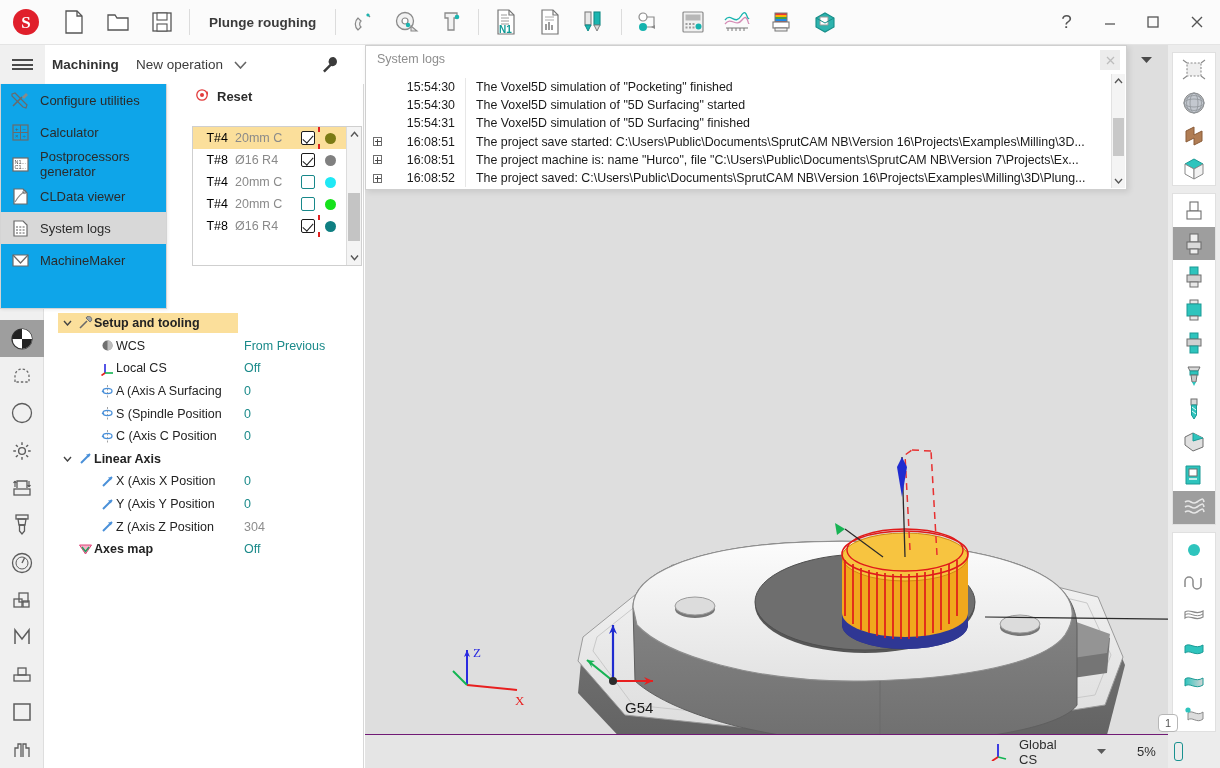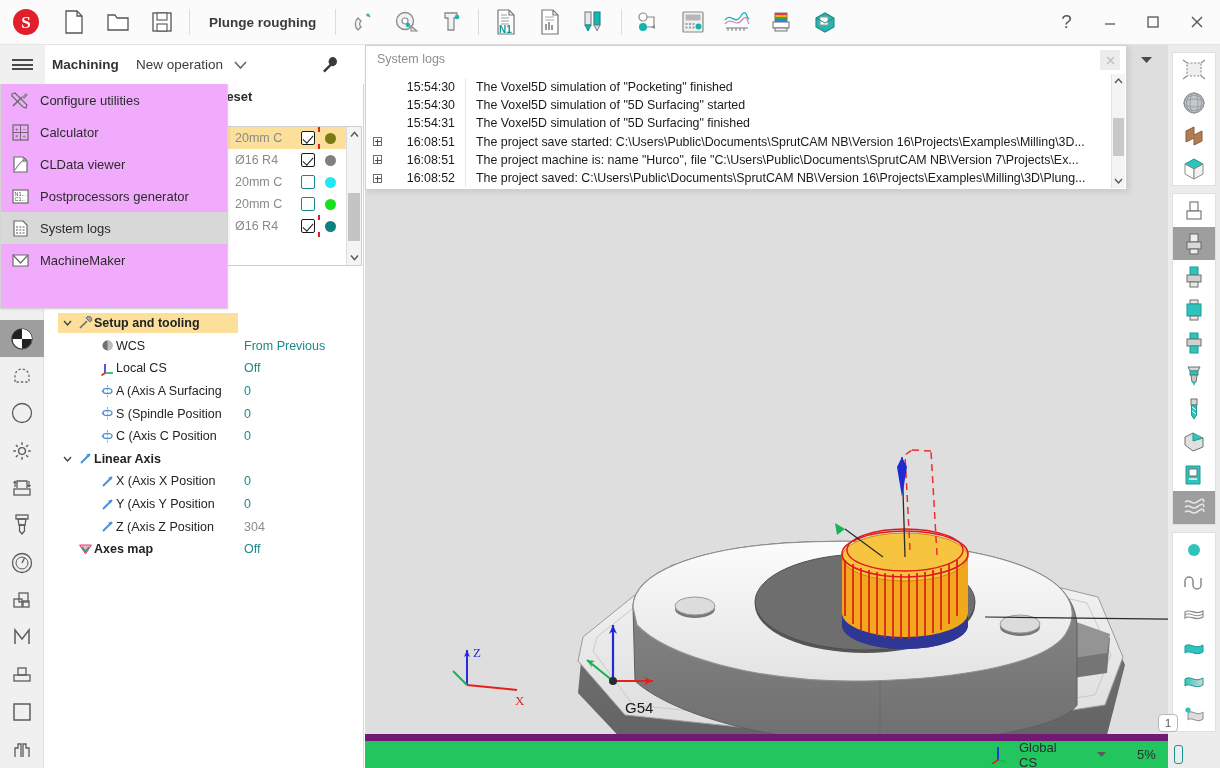--- a/index.html
+++ b/index.html
@@ -68,22 +68,22 @@
     display:flex; flex-direction:column; align-items:center;
   }
   .rail-left .ritem {
     width:44px;height:38px;display:flex;align-items:center;justify-content:center;
   }
   .rail-left .ritem.sel { background:#9e9e9e; }
   .rail-left .spacer-top { height:240px; }
 
   
   .flyout {
-    position:absolute; left:0; top:84px; width:228px; height:225px;
-    background:#f0abfc; border:1px solid #d4d4d4; border-top:none;
+    position:absolute; left:0; top:84px; width:167px; height:225px;
+    background:#0ea5e9; border:1px solid #d4d4d4; border-top:none;
     box-shadow:1px 1px 3px rgba(0,0,0,0.07);
     z-index:40;
   }
   .fly-item {
     height:32px; display:flex;align-items:center; padding-left:8px; gap:9px;
     font-size:13px; color:#2b2b2b;
   }
   .fly-item.sel { background:#d8d8d8; }
   .fly-ico { width:22px;height:22px;display:flex;align-items:center;justify-content:center;flex:none; }
 
@@ -163,21 +163,21 @@
   .lv-thumb{position:absolute;left:1px;right:1px;top:44px;height:38px;background:#c8c8c8;}
   .log-caret { position:absolute; left:1140px; top:56px; color:#4b4b4b; font-size:9px; z-index:61;}
 
   
   .viewport {
     position:absolute; left:365px; top:45px; width:803px; height:723px;
     background:#dedede; overflow:hidden;
   }
   .vp-bottom {
     position:absolute; left:365px; bottom:0; width:803px; height:34px;
-    background:#22c55e; border-top:7px solid #701a75;
+    background:#e5e5e5; border-top:1px solid #701a75;
     display:flex; align-items:center; z-index:30;
   }
   .vp-cs { display:flex;align-items:center;gap:10px; margin-left:622px;}
   .vp-cs-label{font-size:13px;color:#2d2d2d;}
   .vp-caret{margin-left:26px;color:#5a5a5a;font-size:9px;}
   .vp-zoom{margin-left:20px;font-size:13px;color:#2d2d2d;}
   .vp-bar{margin-left:8px;width:13px;height:19px;border:1.6px solid #19918f;border-radius:3px;}
   .vp-badge {
     position:absolute; right:42px; bottom:36px; z-index:31;
     width:20px;height:18px; border:1px solid #b7b7b7;border-radius:4px;background:#fff;
@@ -1015,36 +1015,36 @@
             <text x="11.5" y="8" font-size="6" fill="#5a5a5a" font-family="Liberation Sans">−</text>
             <text x="4" y="15" font-size="6" fill="#5a5a5a" font-family="Liberation Sans">×</text>
             <text x="11.5" y="15" font-size="6" fill="#5a5a5a" font-family="Liberation Sans">÷</text>
           </svg>
         </span>
         <span>Calculator</span>
       </div>
       <div class="fly-item">
         <span class="fly-ico">
           <svg width="19" height="19" viewBox="0 0 19 19">
+            <rect x="2" y="3" width="15" height="13" fill="#fff" stroke="#6a6a6a" stroke-width="1.2"></rect>
+            <text x="3.5" y="9" font-size="5.5" fill="#4a4a4a" font-family="Liberation Sans">N1...</text>
+            <text x="3.5" y="14" font-size="5.5" fill="#4a4a4a" font-family="Liberation Sans">C1...</text>
+          </svg>
+        </span>
+        <span>Postprocessors generator</span>
+      </div>
+      <div class="fly-item">
+        <span class="fly-ico">
+          <svg width="19" height="19" viewBox="0 0 19 19">
             <path d="M3 2 h9 l4 4 v11 h-13 z" fill="#fff" stroke="#6a6a6a" stroke-width="1.2"></path>
             <path d="M4 15 C7 10, 10 6, 14 5" fill="none" stroke="#8a8a8a" stroke-width="1.1"></path>
             <circle cx="13.5" cy="5" r="1.6" fill="none" stroke="#6a6a6a" stroke-width="0.9"></circle>
           </svg>
         </span>
         <span>CLData viewer</span>
-      </div>
-      <div class="fly-item">
-        <span class="fly-ico">
-          <svg width="19" height="19" viewBox="0 0 19 19">
-            <rect x="2" y="3" width="15" height="13" fill="#fff" stroke="#6a6a6a" stroke-width="1.2"></rect>
-            <text x="3.5" y="9" font-size="5.5" fill="#4a4a4a" font-family="Liberation Sans">N1...</text>
-            <text x="3.5" y="14" font-size="5.5" fill="#4a4a4a" font-family="Liberation Sans">C1...</text>
-          </svg>
-        </span>
-        <span>Postprocessors generator</span>
       </div>
       <div class="fly-item sel">
         <span class="fly-ico">
           <svg width="19" height="19" viewBox="0 0 19 19">
             <path d="M3 2 h9 l4 4 v11 h-13 z" fill="#fff" stroke="#6a6a6a" stroke-width="1.2"></path>
             <g stroke="#5a5a5a" stroke-width="1" stroke-dasharray="2 1.3">
               <path d="M5 8h9M5 11h9M5 14h9"></path>
             </g>
           </svg>
         </span>

